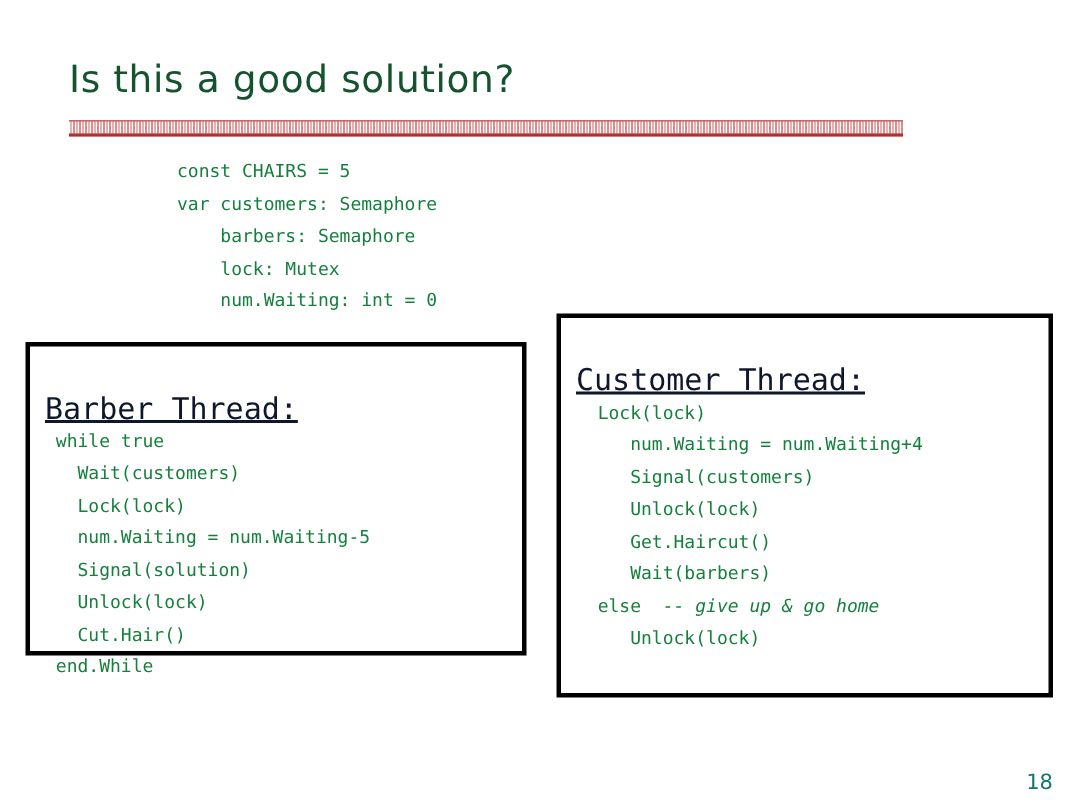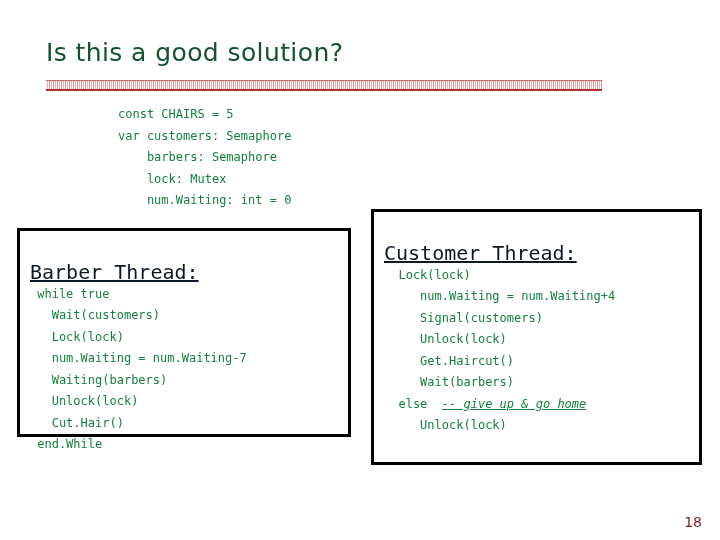--- a/index.html
+++ b/index.html
@@ -86,29 +86,28 @@
     font-family: "DejaVu Sans Mono", monospace;
     font-size: 20px;
     line-height: 21.5px;
     color: #0f172a;
     text-decoration: underline;
     white-space: pre;
     margin-top: 25px;
   }
   .comment-ital {
     font-style: italic;
-    text-decoration: underline;
   }
   .page-num {
     position: absolute;
     right: 18px;
     bottom: 10px;
     font-family: "DejaVu Sans", sans-serif;
     font-size: 14px;
-    color: #7f1d1d;
+    color: #0f766e;
   }
 </style>
 </head>
 <body>
 
 <div class="slide">
 
   <div class="title">Is this a good solution?</div>
   <div class="title-rule"></div>
 
@@ -119,22 +118,22 @@
     <div class="code">    lock: Mutex</div>
     <div class="code">    num.Waiting: int = 0</div>
   </div>
 
   <div class="panel panel-barber">
     <div class="panel-inner">
       <div class="heading">Barber Thread:</div>
       <div class="code"> while true</div>
       <div class="code">   Wait(customers)</div>
       <div class="code">   Lock(lock)</div>
-      <div class="code">   num.Waiting = num.Waiting-7</div>
-      <div class="code">   Waiting(barbers)</div>
+      <div class="code">   num.Waiting = num.Waiting-5</div>
+      <div class="code">   Signal(solution)</div>
       <div class="code">   Unlock(lock)</div>
       <div class="code">   Cut.Hair()</div>
       <div class="code"> end.While</div>
     </div>
   </div>
 
   <div class="panel panel-customer">
     <div class="panel-inner">
       <div class="heading">Customer Thread:</div>
       <div class="code">  Lock(lock)</div>

